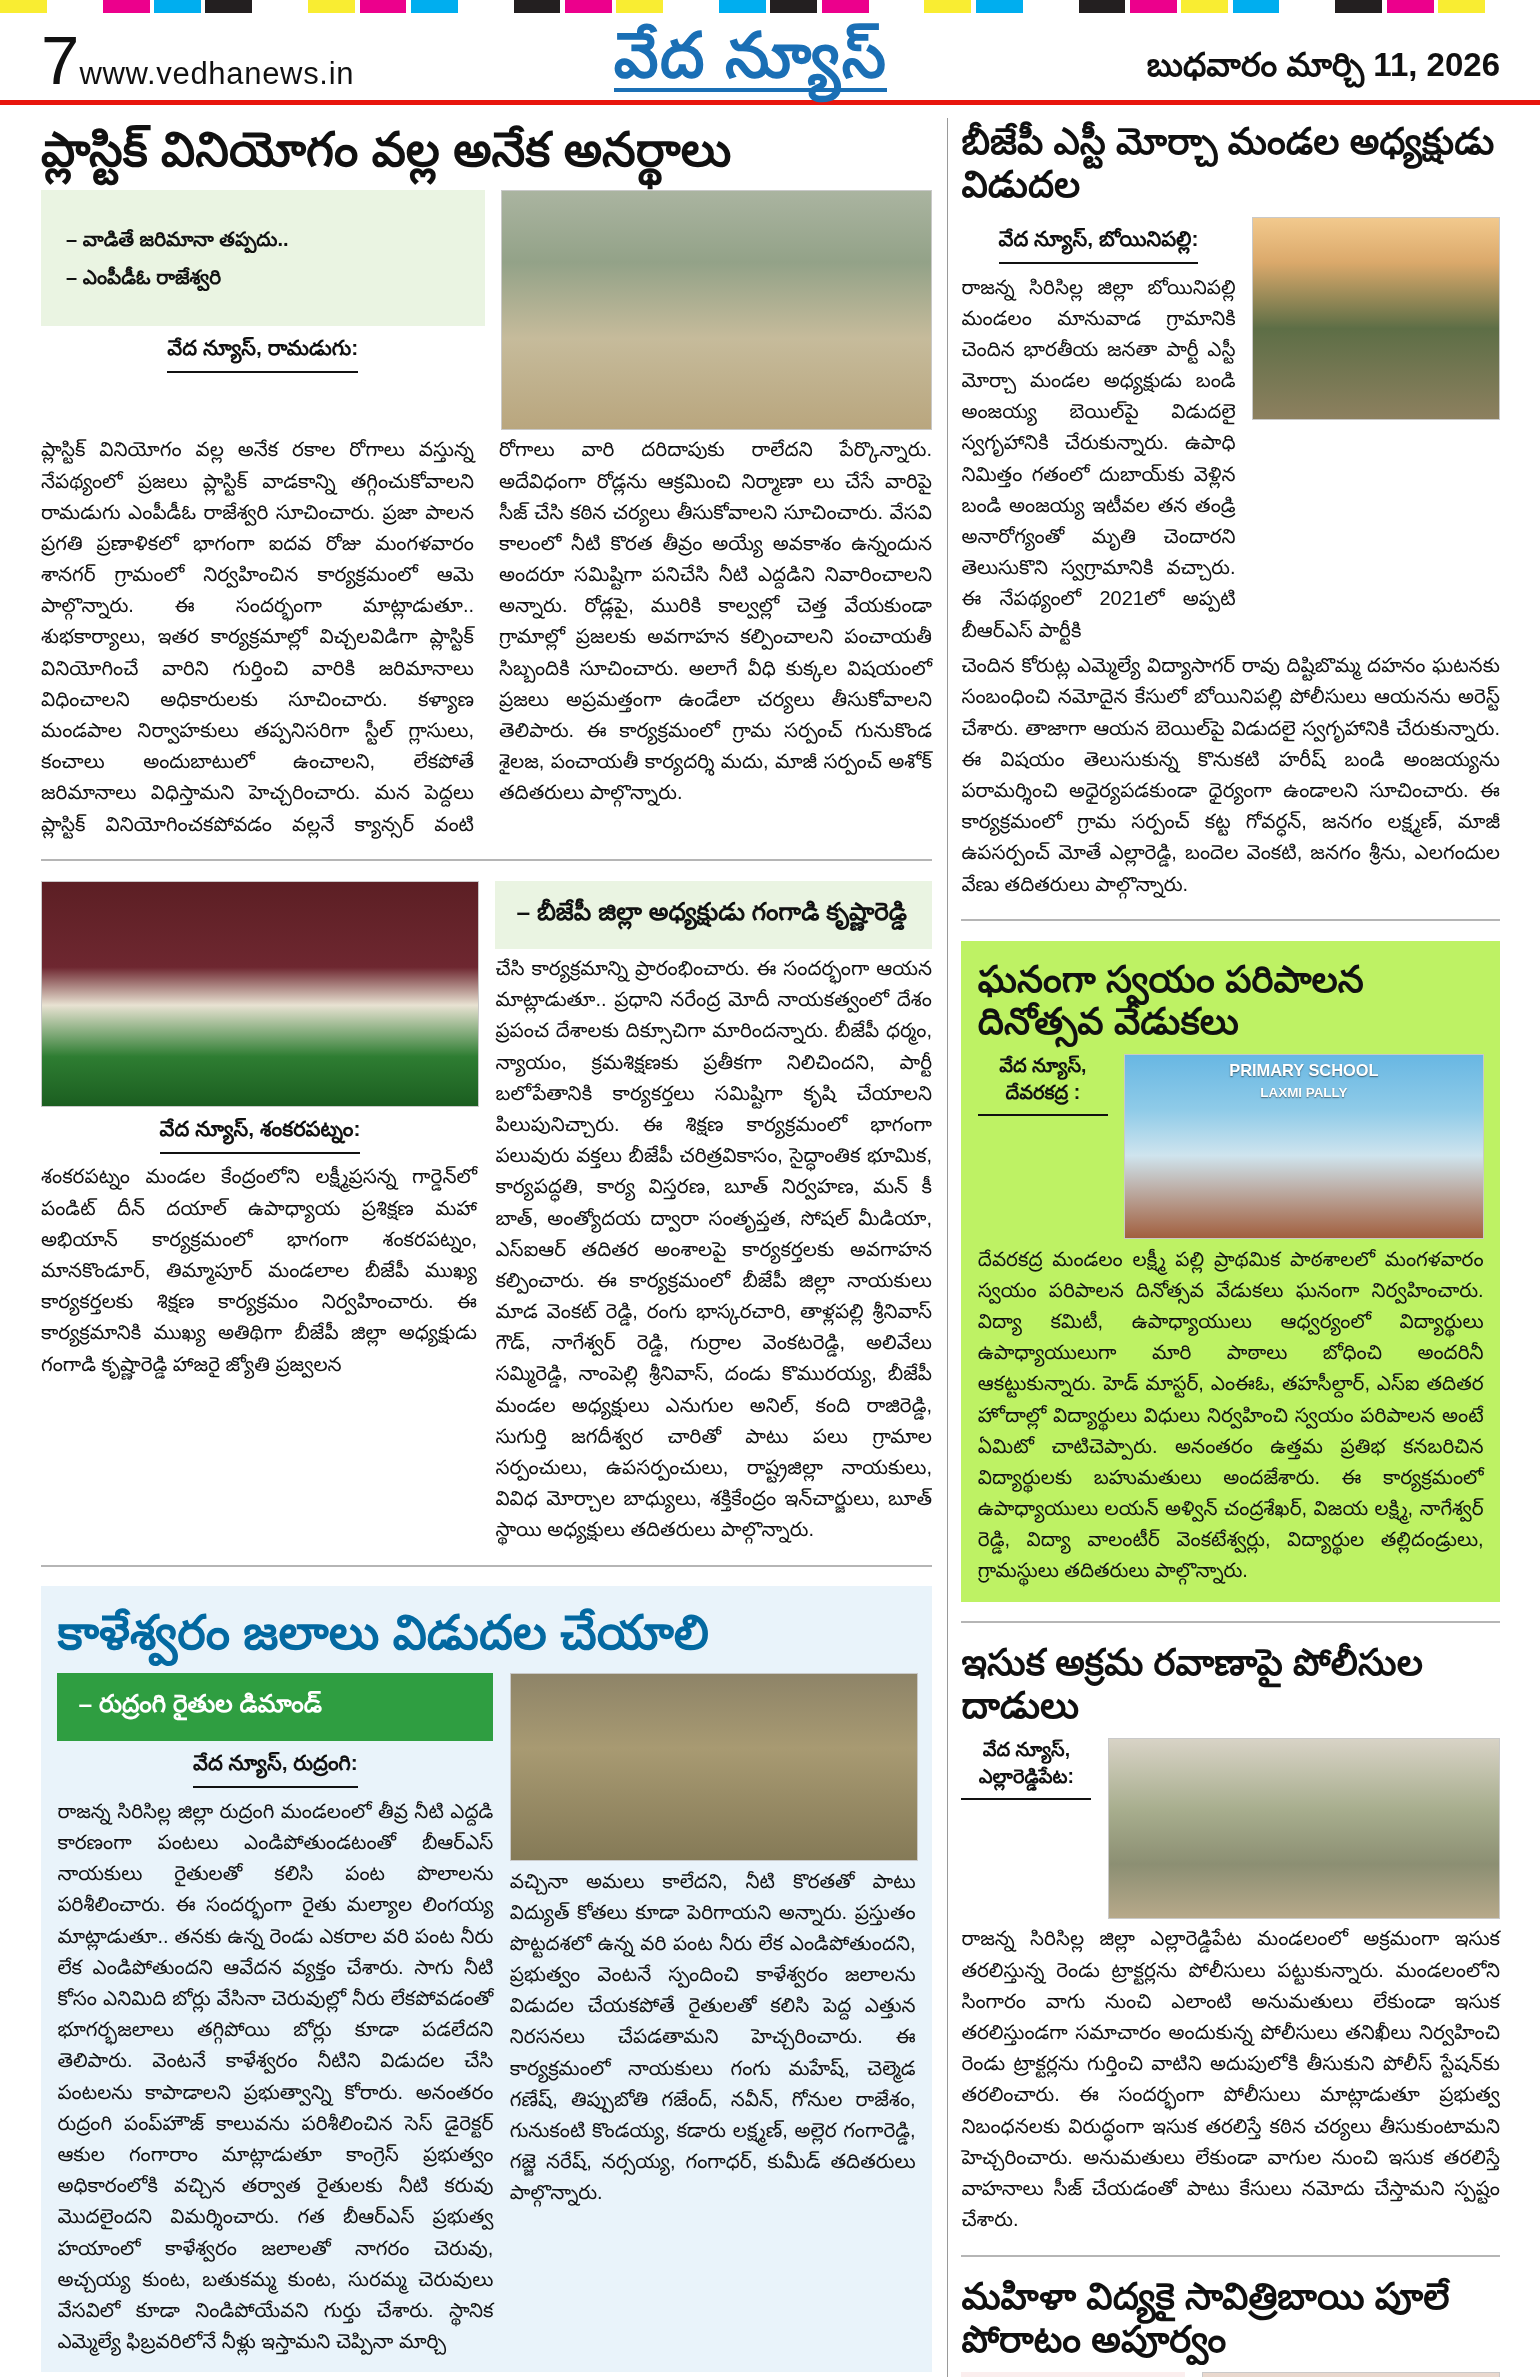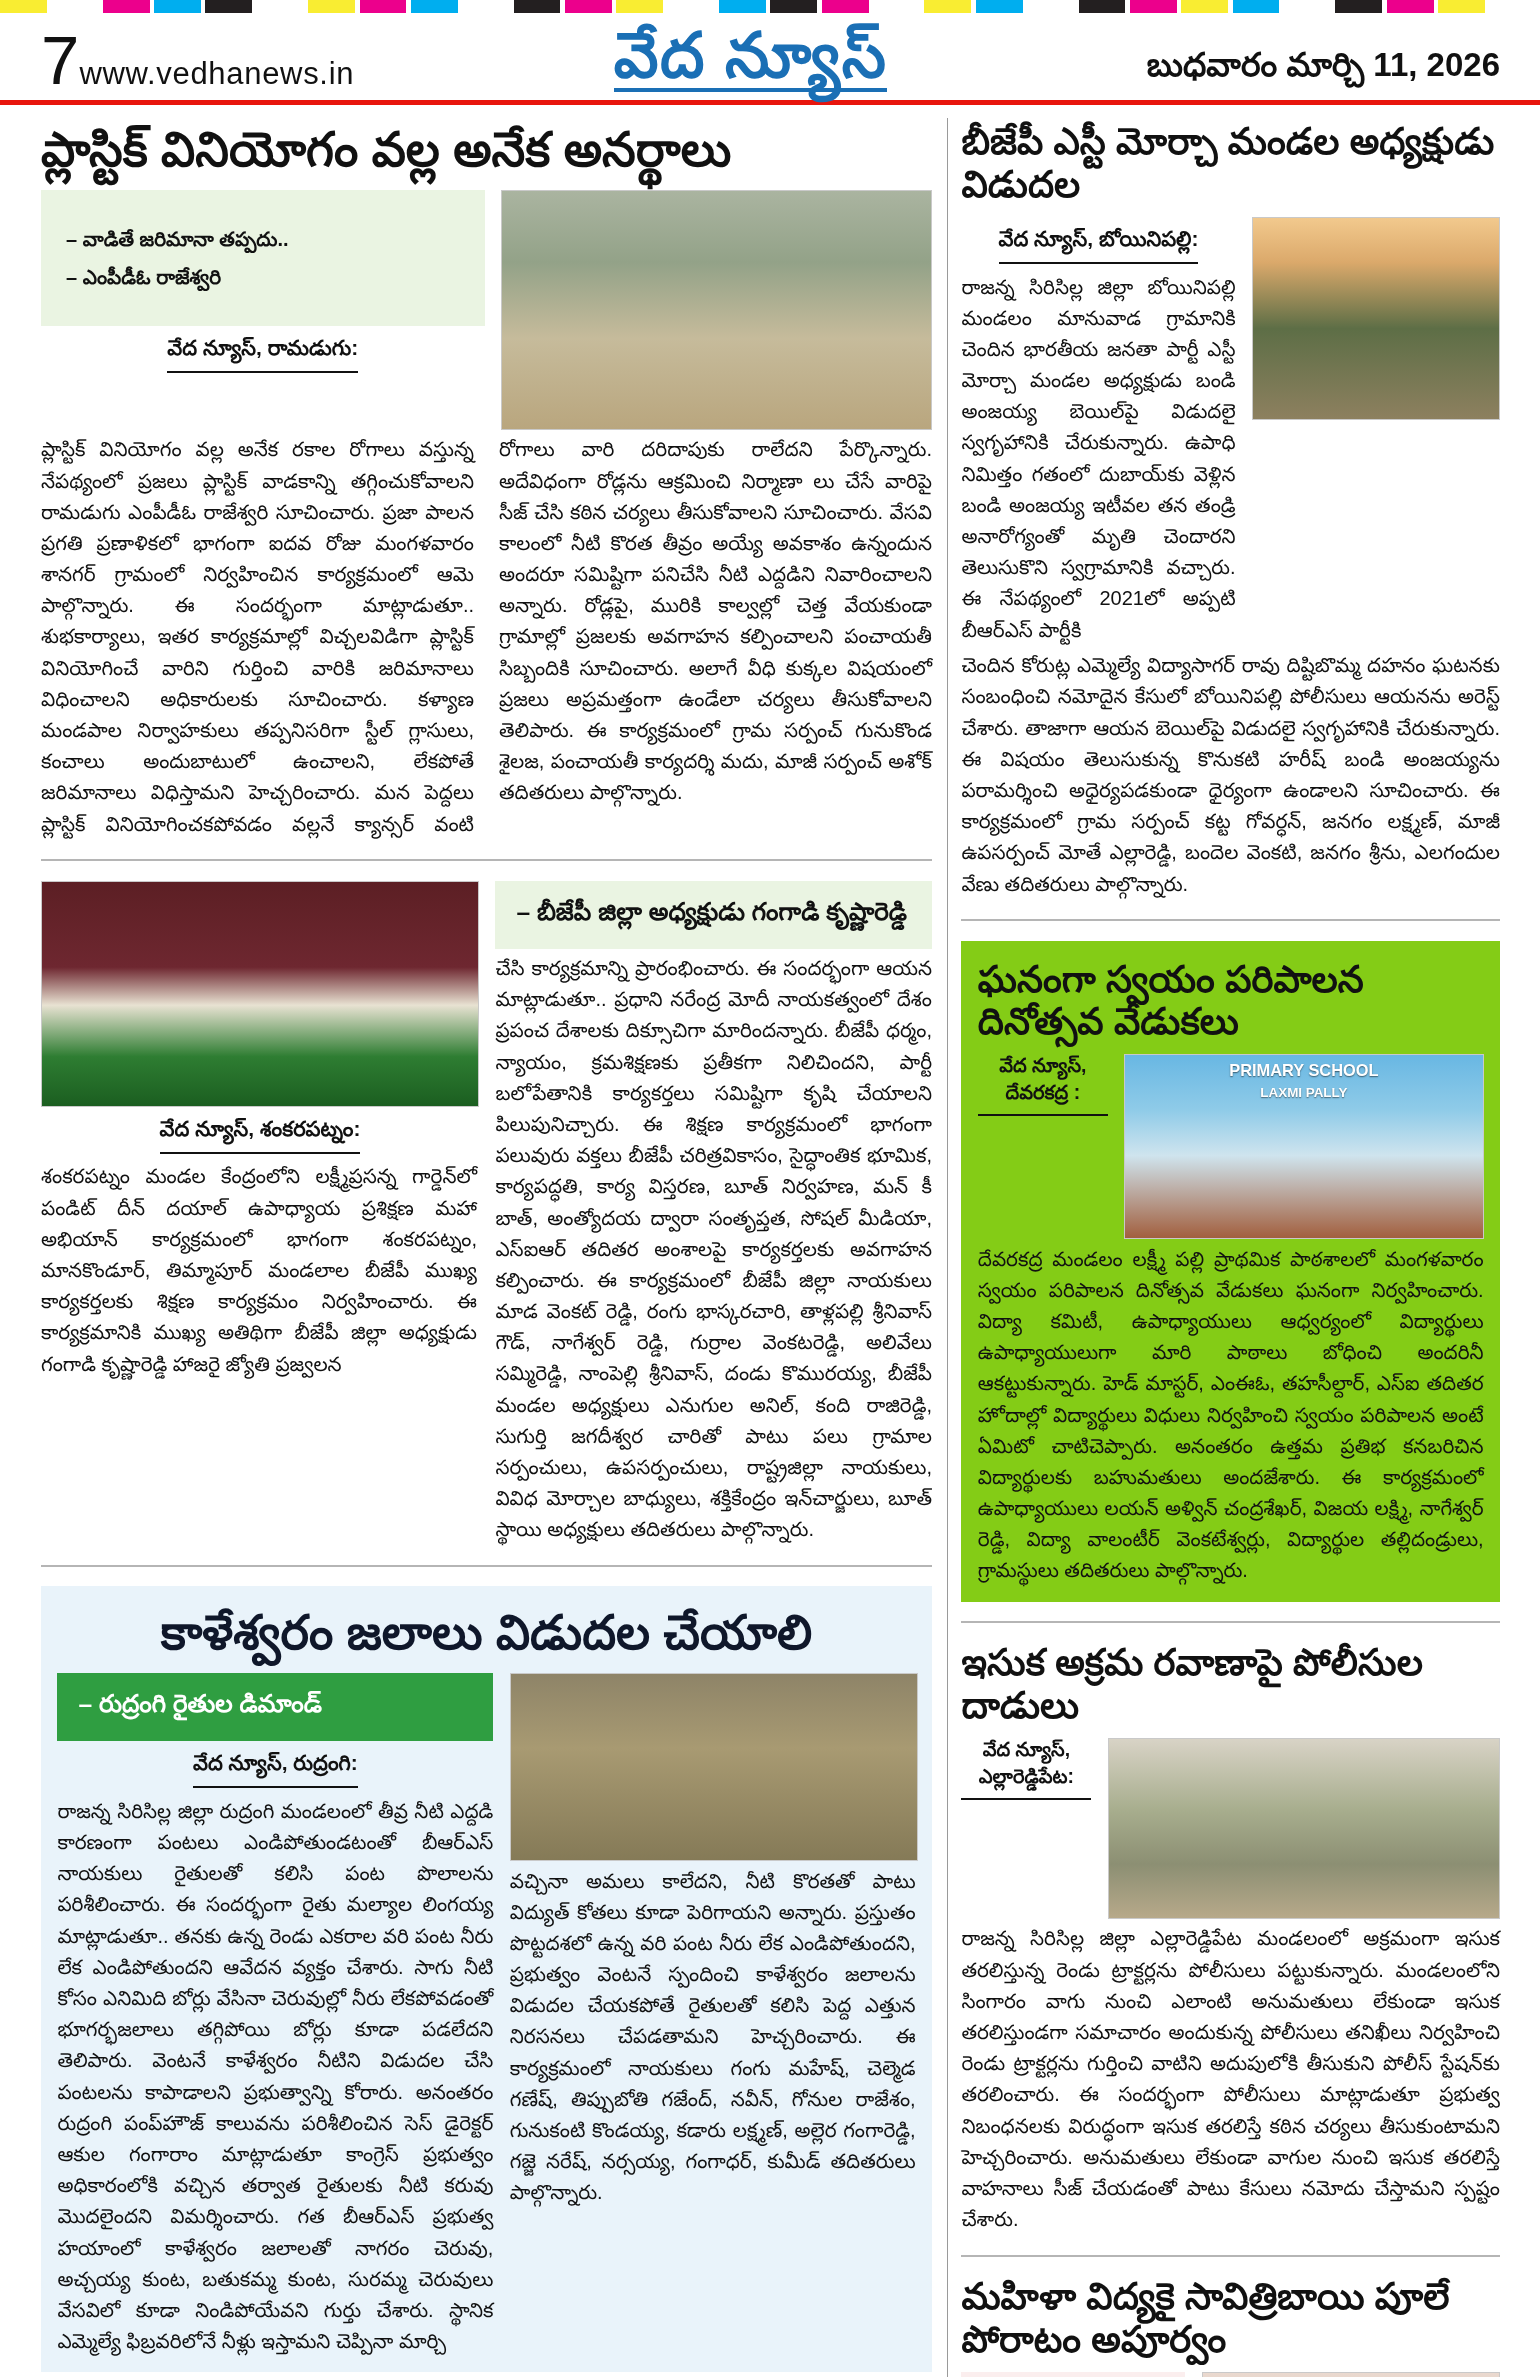--- a/index.html
+++ b/index.html
@@ -17,21 +17,21 @@
             border-bottom:4.5px solid #1a6fb5;padding-bottom:1.5px;line-height:1.0;}
   .issue-date{font-size:33px;font-weight:700;}
   .hleft{display:flex;align-items:flex-end;}
   
   .content{display:grid;grid-template-columns:891px 553px;column-gap:15px;
            padding:13.4px 41px 0 41px;}
   .col-right{border-left:1.5px solid #9a9a9a;padding-left:13.4px;}
   
   .headline-xl{font-size:48px;font-weight:800;line-height:1.12;margin:4.5px 0 13.4px 0;}
   .headline-lg{font-size:37px;font-weight:800;line-height:1.15;margin:3px 0 10.4px 0;}
-  .headline-red{color:#0f172a;text-align:center;}
+  .headline-red{color:#0369a1;}
   .byline-box{font-size:24.6px;font-weight:700;padding:17px 21px;}
   .box-green-light{background:#eaf4e2;}
   .box-green{background:#2f9e41;color:#ffffff;}
   .box-pink{background:#fbeeee;}
   .box-blue-light{background:#e9f3fa;}
   .dateline{font-size:21px;font-weight:700;text-align:center;margin:10.4px 0 7.5px 0;}
   .dateline span{display:inline-block;border-bottom:2.2px solid #111;padding-bottom:6px;}
   .body-text{font-size:20px;line-height:1.56;text-align:justify;margin:4.5px 0 0 0;}
   .two-col{column-count:2;column-gap:25px;}
   .row{display:flex;gap:16.4px;align-items:flex-start;}
@@ -168,21 +168,21 @@
             <div class="dateline"><span>వేద న్యూస్, బోయినిపల్లి:</span></div>
             <div class="body-text">రాజన్న సిరిసిల్ల జిల్లా బోయినిపల్లి మండలం మానువాడ గ్రామానికి చెందిన భారతీయ జనతా పార్టీ ఎస్టీ మోర్చా మండల అధ్యక్షుడు బండి అంజయ్య బెయిల్‌పై విడుదలై స్వగృహానికి చేరుకున్నారు. ఉపాధి నిమిత్తం గతంలో దుబాయ్‌కు వెళ్లిన బండి అంజయ్య ఇటీవల తన తండ్రి అనారోగ్యంతో మృతి చెందారని తెలుసుకొని స్వగ్రామానికి వచ్చారు. ఈ నేపథ్యంలో 2021లో అప్పటి బీఆర్ఎస్ పార్టీకి</div>
           </div>
           <div class="photo ph-village" style="width:246px;height:201px;"></div>
         </div>
         <div class="body-text">చెందిన కోరుట్ల ఎమ్మెల్యే విద్యాసాగర్ రావు దిష్టిబొమ్మ దహనం ఘటనకు సంబంధించి నమోదైన కేసులో బోయినిపల్లి పోలీసులు ఆయనను అరెస్ట్ చేశారు. తాజాగా ఆయన బెయిల్‌పై విడుదలై స్వగృహానికి చేరుకున్నారు. ఈ విషయం తెలుసుకున్న కొనుకటి హరీష్ బండి అంజయ్యను పరామర్శించి అధైర్యపడకుండా ధైర్యంగా ఉండాలని సూచించారు. ఈ కార్యక్రమంలో గ్రామ సర్పంచ్ కట్ట గోవర్ధన్, జనగం లక్ష్మణ్, మాజీ ఉపసర్పంచ్ మోతే ఎల్లారెడ్డి, బందెల వెంకటి, జనగం శ్రీను, ఎలగందుల వేణు తదితరులు పాల్గొన్నారు.</div>
       </div>
 
       <hr class="hr-sep">
 
-      <div class="article-block pad-block" style="background:#84cc16;">
+      <div class="article-block pad-block" style="background:#bef264;">
         <div class="headline-lg">ఘనంగా స్వయం పరిపాలన దినోత్సవ వేడుకలు</div>
         <div class="row">
           <div class="dateline-col"><span>వేద న్యూస్, దేవరకద్ర :</span></div>
           <div class="photo ph-school grow" style="height:183px;">
             <div class="photo-label">PRIMARY SCHOOL</div>
             <div class="photo-label sub">LAXMI PALLY</div>
           </div>
         </div>
         <div class="body-text">దేవరకద్ర మండలం లక్ష్మీ పల్లి ప్రాథమిక పాఠశాలలో మంగళవారం స్వయం పరిపాలన దినోత్సవ వేడుకలు ఘనంగా నిర్వహించారు. విద్యా కమిటీ, ఉపాధ్యాయులు ఆధ్వర్యంలో విద్యార్థులు ఉపాధ్యాయులుగా మారి పాఠాలు బోధించి అందరినీ ఆకట్టుకున్నారు. హెడ్ మాస్టర్, ఎంఈఓ, తహసీల్దార్, ఎస్ఐ తదితర హోదాల్లో విద్యార్థులు విధులు నిర్వహించి స్వయం పరిపాలన అంటే ఏమిటో చాటిచెప్పారు. అనంతరం ఉత్తమ ప్రతిభ కనబరిచిన విద్యార్థులకు బహుమతులు అందజేశారు. ఈ కార్యక్రమంలో ఉపాధ్యాయులు లయన్ అళ్విన్ చంద్రశేఖర్, విజయ లక్ష్మి, నాగేశ్వర్ రెడ్డి, విద్యా వాలంటీర్ వెంకటేశ్వర్లు, విద్యార్థుల తల్లిదండ్రులు, గ్రామస్థులు తదితరులు పాల్గొన్నారు.</div>
       </div>

